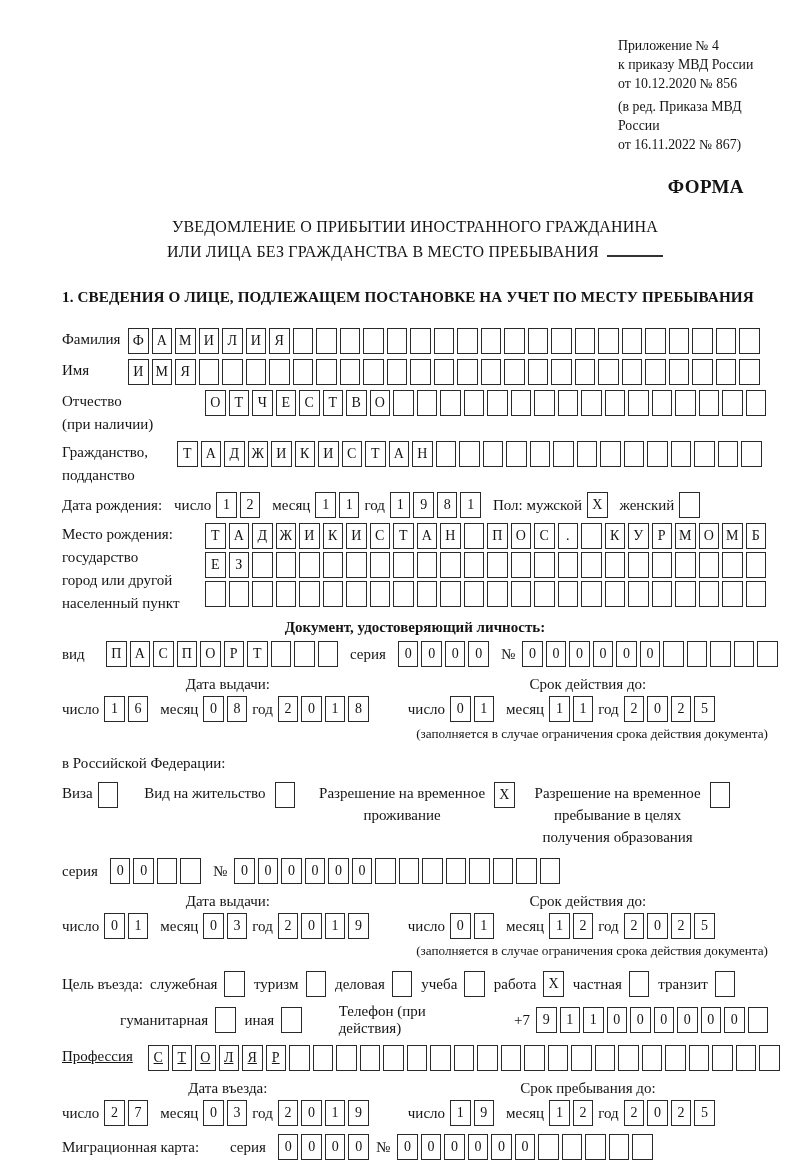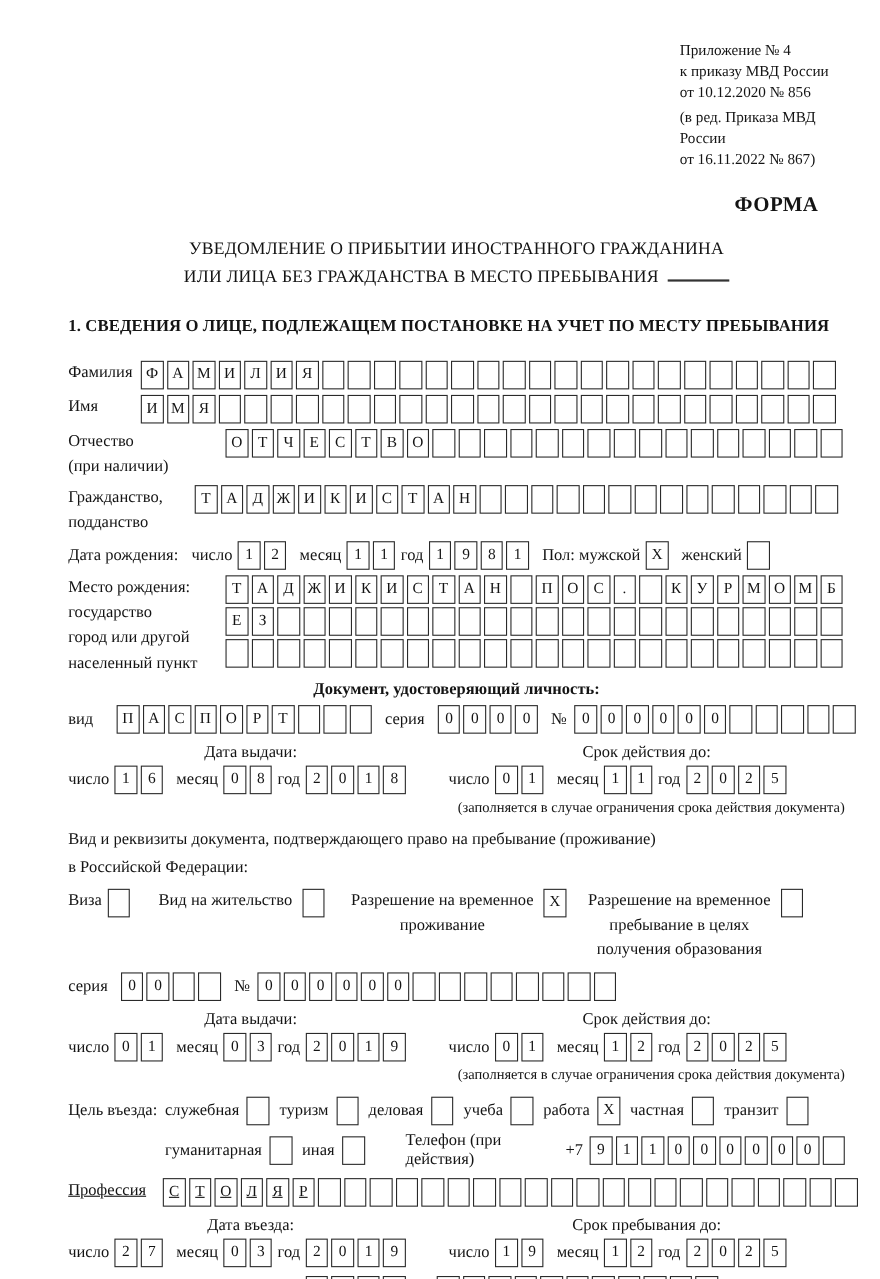--- a/index.html
+++ b/index.html
@@ -47,21 +47,21 @@
 
   .permits{display:flex;align-items:flex-start;margin-top:6px;}
   .perm{display:flex;align-items:flex-start;}
   .perm-label{font-size:15px;line-height:22px;}
   .perm-label.center{text-align:center;}
   .perm .box{margin-left:9px;}
 
   .purpose{display:flex;align-items:center;margin-top:12px;font-size:15px;flex-wrap:nowrap;}
   .popt{display:flex;align-items:center;margin-right:9px;}
   .popt .box{margin-left:7px;}
-  .purpose2{margin-left:88px;margin-top:6px;}
+  .purpose2{margin-left:58px;margin-top:6px;}
   .phone-lbl{margin-left:28px;}
   .phone-pref{margin-left:24px;margin-right:6px;}
 </style>
 </head>
 <body>
 
 <div class="page">
 
   <div class="annex">
     <div>Приложение № 4</div>
@@ -412,21 +412,20 @@
               <span class="box">2</span>
               <span class="box">5</span>
             </span>
         </div>
       </div>
     </div>
     <div class="note">(заполняется в случае ограничения срока действия документа)</div>
   </div>
 
   <div class="intro">
-    <div>Вид и реквизиты документа, подтверждающего право на пребывание (проживание)</div>
     <div>в Российской Федерации:</div>
   </div>
 
   <div class="permits">
     <div class="perm">
       <div class="perm-label">Виза</div>
       <span class="box" style="margin-left:5px;"></span>
     </div>
     <div class="perm" style="margin-left:26px;">
       <div class="perm-label">Вид на жительство</div>

